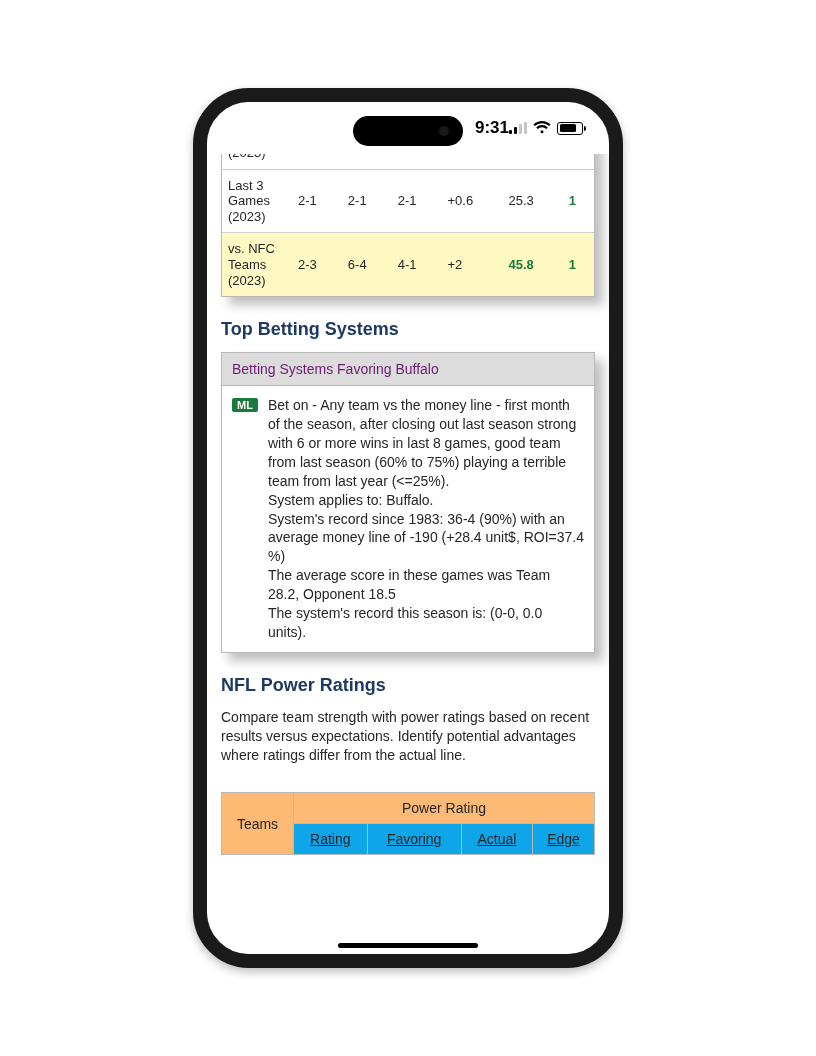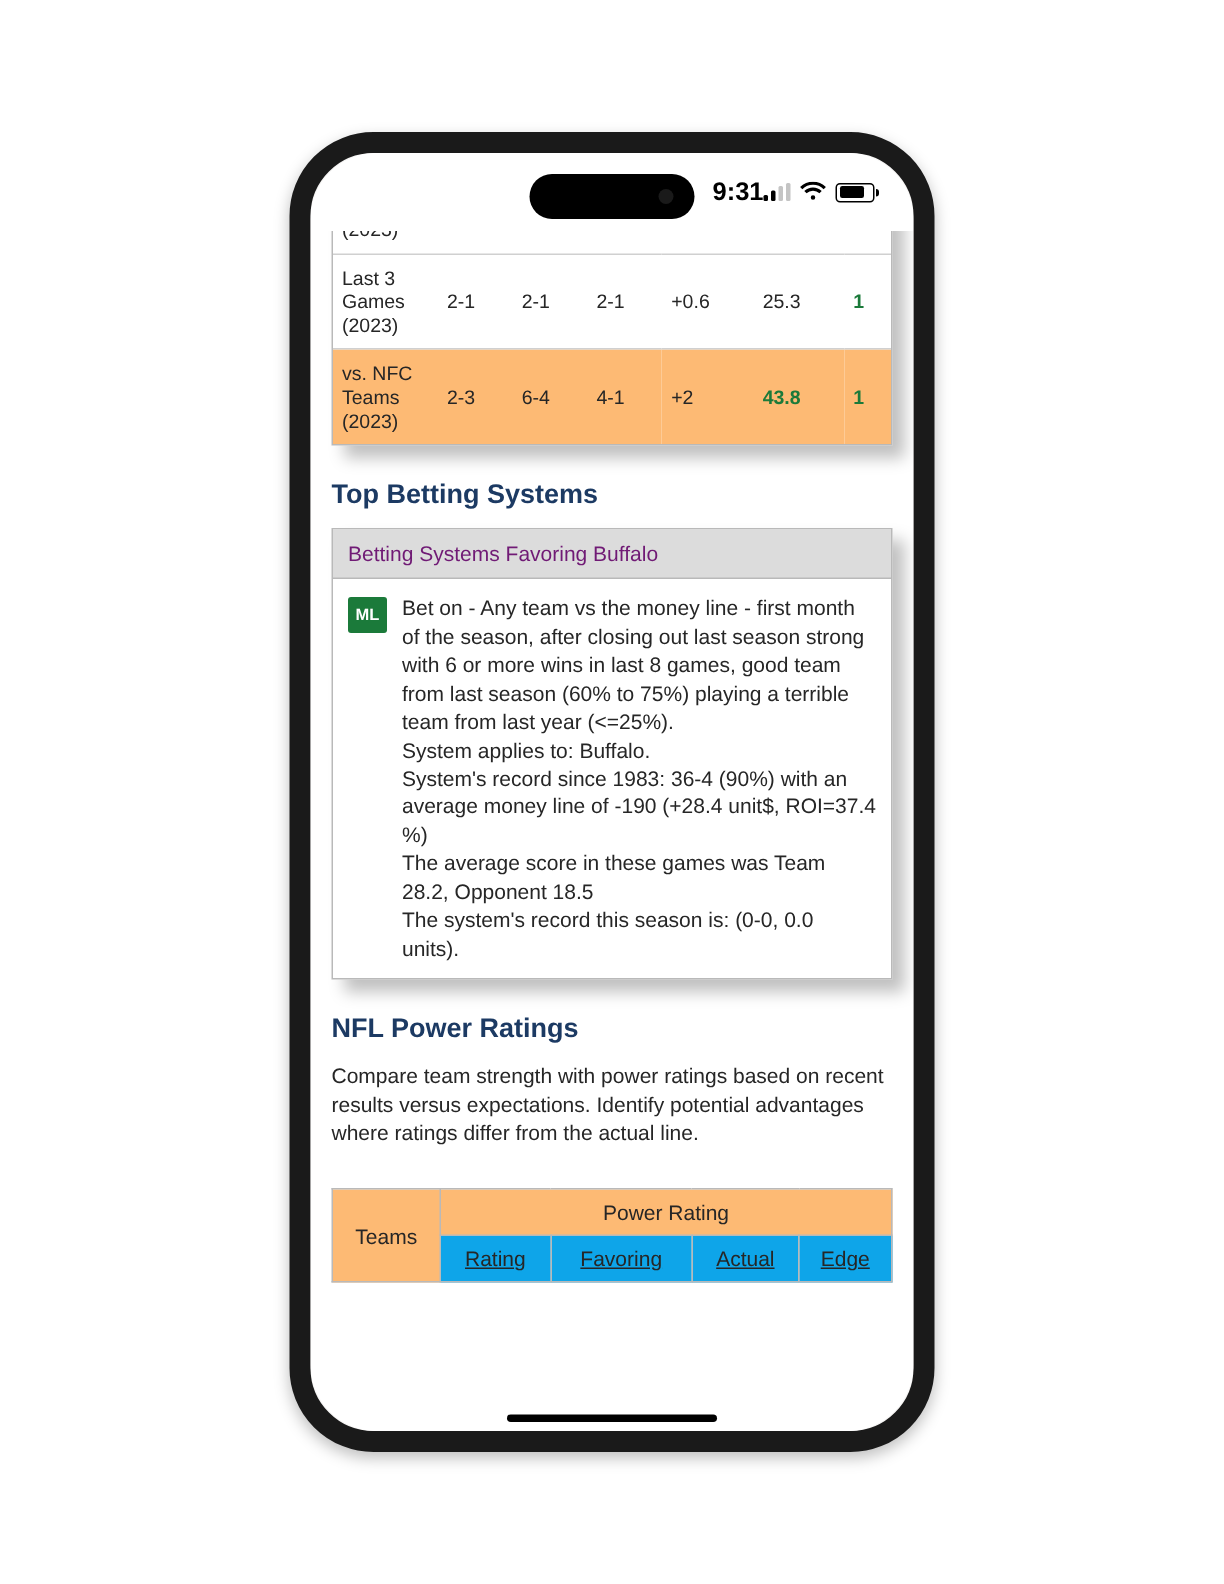--- a/index.html
+++ b/index.html
@@ -103,21 +103,21 @@
     background:#fff;
     border:1px solid #b9b9b9;
     box-shadow: 8px 8px 10px rgba(0,0,0,0.25);
     margin-bottom:22px;
   }
 
   
   .stats-table{ width:100%; border-collapse:collapse; font-size:13px;}
   .stats-table td{ padding:8px 6px; border-top:1px solid #d0d0d0; white-space:nowrap;}
   .stats-table tr:first-child td{border-top:none;}
-  .stats-table tr.alt{ background:#fdba74;}
+  .stats-table tr.alt{ background:#fef9c3;}
   .stats-table td.label{ width:70px; white-space:normal; line-height:1.2;}
   .stats-table td.cut{ color:#1b7a3a; font-weight:600;}
   .pos{ color:#1b7a3a; font-weight:700;}
   .clip{ overflow:hidden; }
 
   h2.section{
     color:#1c3a63;
     font-size:18px;
     font-weight:800;
     margin:4px 0 12px;
@@ -125,21 +125,21 @@
 
   .panel-header{
     background:#dcdcdc;
     border-bottom:1px solid #b9b9b9;
     padding:8px 10px;
     font-size:14px;
     color:#701a75;
   }
   .system-row{ display:flex; gap:10px; padding:10px;}
   .ml-badge{
-    flex:0 0 26px; height:24px;
+    flex:0 0 26px; height:14px;
     background:#1b7a3a; color:#fff;
     font-size:11px; font-weight:700;
     display:flex; align-items:center; justify-content:center;
     border-radius:2px;
     margin-top:2px;
   }
   .system-text{ font-size:14px; line-height:1.35; }
   .system-text p{ margin-bottom:0;}
   .system-text p:last-child{margin-bottom:0;}
 
@@ -204,21 +204,21 @@
             <td>+0.6</td>
             <td>25.3</td>
             <td class="cut">1</td>
           </tr>
           <tr class="alt">
             <td class="label">vs. NFC Teams (2023)</td>
             <td>2-3</td>
             <td>6-4</td>
             <td>4-1</td>
             <td>+2</td>
-            <td class="pos">43.8</td>
+            <td class="pos">45.8</td>
             <td class="cut">1</td>
           </tr>
         </tbody>
           </table>
       </div>
 
       <h2 class="section">Top Betting Systems</h2>
 
       <div class="card">
         <div class="panel-header">Betting Systems Favoring Buffalo</div>

